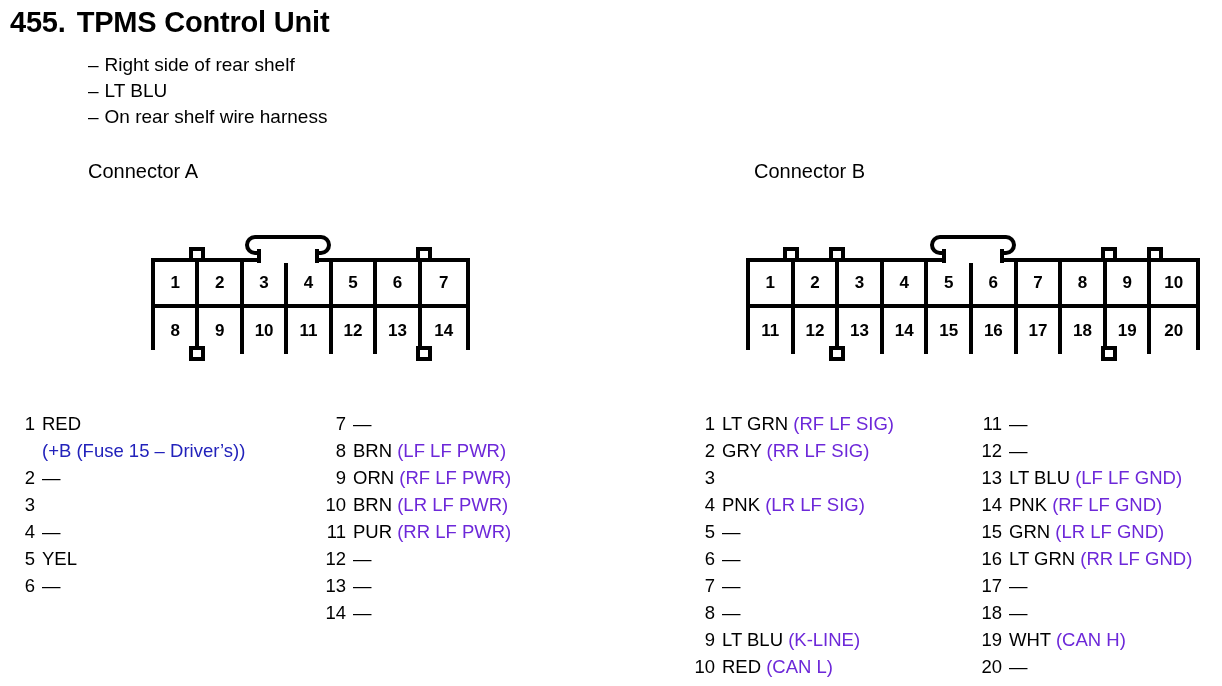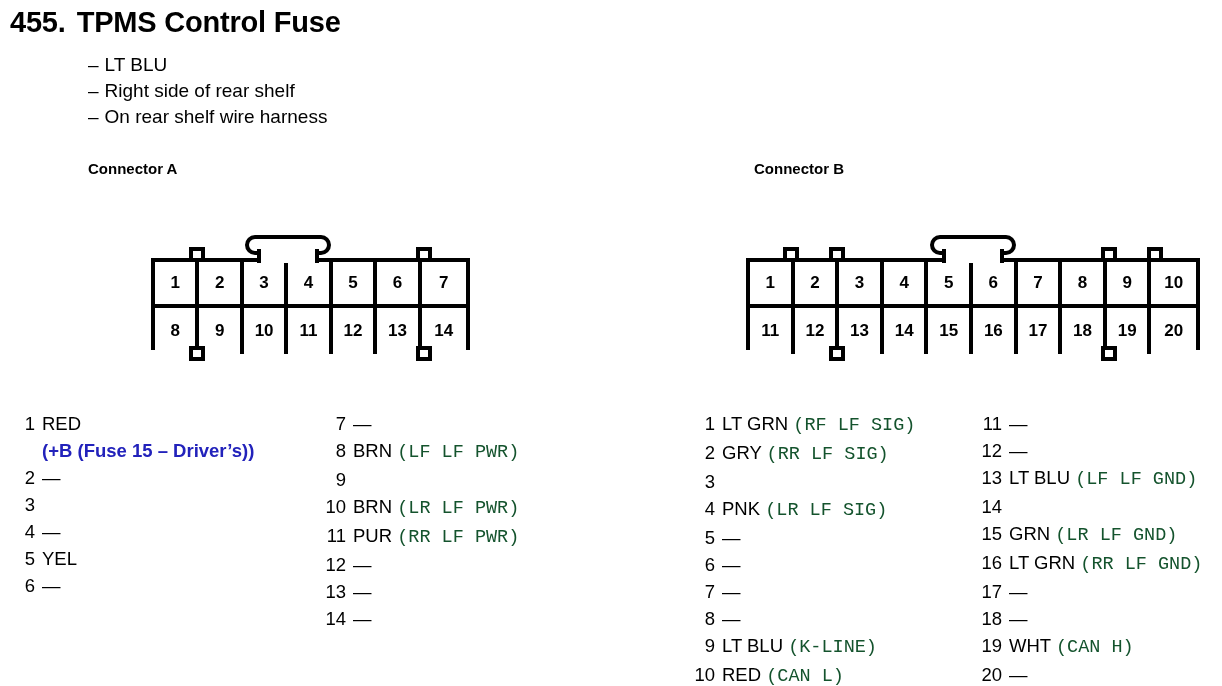--- a/index.html
+++ b/index.html
@@ -34,22 +34,22 @@
     top: 52px;
     font-size: 19px;
     line-height: 26px;
   }
   #subtitle-list .sub-line { white-space: nowrap; }
   #subtitle-list .dash { margin-right: 6px; }
 
   
   .connector-heading {
     position: absolute;
-    font-size: 15px;
-    font-weight: bold;
+    font-size: 20px;
+    font-weight: normal;
     white-space: nowrap;
   }
   #heading-a { left: 88px; top: 160px; }
   #heading-b { left: 754px; top: 160px; }
 
   
   .connector {
     position: absolute;
   }
   .conn-body {
@@ -135,50 +135,49 @@
     display: flex;
     align-items: flex-start;
     white-space: nowrap;
   }
   .pin-no {
     display: inline-block;
     text-align: right;
     flex: 0 0 auto;
     margin-right: 7px;
   }
-  .pin-text .sig { color: #14532d; font-family: Liberation Mono, monospace; }
+  .pin-text .sig { color: #6d28d9; }
   .pin-cont {
     white-space: nowrap;
     color: #2222bb;
-    font-weight: bold;
   }
 
   #list-a1 { left: 22px; top: 410px; }
   #list-a1 .pin-no { width: 13px; }
   #list-a1 .pin-cont { padding-left: 20px; }
 
   #list-a2 { left: 320px; top: 410px; }
   #list-a2 .pin-no { width: 26px; }
 
   #list-b1 { left: 689px; top: 410px; }
   #list-b1 .pin-no { width: 26px; }
 
   #list-b2 { left: 976px; top: 410px; }
   #list-b2 .pin-no { width: 26px; }
 </style>
 </head>
 <body>
 
 <div id="page-title">
-  <span class="num">455.</span><span>TPMS Control Fuse</span>
+  <span class="num">455.</span><span>TPMS Control Unit</span>
 </div>
 
 <div id="subtitle-list">
+    <div class="sub-line"><span class="dash">–</span><span>Right side of rear shelf</span></div>
     <div class="sub-line"><span class="dash">–</span><span>LT BLU</span></div>
-    <div class="sub-line"><span class="dash">–</span><span>Right side of rear shelf</span></div>
     <div class="sub-line"><span class="dash">–</span><span>On rear shelf wire harness</span></div>
   </div>
 
 <div class="connector-heading" id="heading-a">Connector A</div>
 <div class="connector-heading" id="heading-b">Connector B</div>
 
 <div class="connector" id="connector-a" style="left: 131px; top: 224px; width: 359px; height: 162px;">
     <div class="conn-body" style="left: 20px; top: 34px; width: 319px; height: 92px;">
       <div class="conn-row top" style="height: 46px;">
         <div class="pin-cell" style="width: 45.5714px;">1</div>
@@ -279,20 +278,21 @@
     <div class="pin-entry">
       <span class="pin-no">7</span>
       <span class="pin-text"><span class="wire">—</span></span>
     </div>
     <div class="pin-entry">
       <span class="pin-no">8</span>
       <span class="pin-text"><span class="wire">BRN</span> <span class="sig">(LF LF PWR)</span></span>
     </div>
     <div class="pin-entry">
       <span class="pin-no">9</span>
+      <span class="pin-text"><span class="wire">ORN</span> <span class="sig">(RF LF PWR)</span></span>
     </div>
     <div class="pin-entry">
       <span class="pin-no">10</span>
       <span class="pin-text"><span class="wire">BRN</span> <span class="sig">(LR LF PWR)</span></span>
     </div>
     <div class="pin-entry">
       <span class="pin-no">11</span>
       <span class="pin-text"><span class="wire">PUR</span> <span class="sig">(RR LF PWR)</span></span>
     </div>
     <div class="pin-entry">
@@ -357,20 +357,21 @@
     <div class="pin-entry">
       <span class="pin-no">12</span>
       <span class="pin-text"><span class="wire">—</span></span>
     </div>
     <div class="pin-entry">
       <span class="pin-no">13</span>
       <span class="pin-text"><span class="wire">LT BLU</span> <span class="sig">(LF LF GND)</span></span>
     </div>
     <div class="pin-entry">
       <span class="pin-no">14</span>
+      <span class="pin-text"><span class="wire">PNK</span> <span class="sig">(RF LF GND)</span></span>
     </div>
     <div class="pin-entry">
       <span class="pin-no">15</span>
       <span class="pin-text"><span class="wire">GRN</span> <span class="sig">(LR LF GND)</span></span>
     </div>
     <div class="pin-entry">
       <span class="pin-no">16</span>
       <span class="pin-text"><span class="wire">LT GRN</span> <span class="sig">(RR LF GND)</span></span>
     </div>
     <div class="pin-entry">

